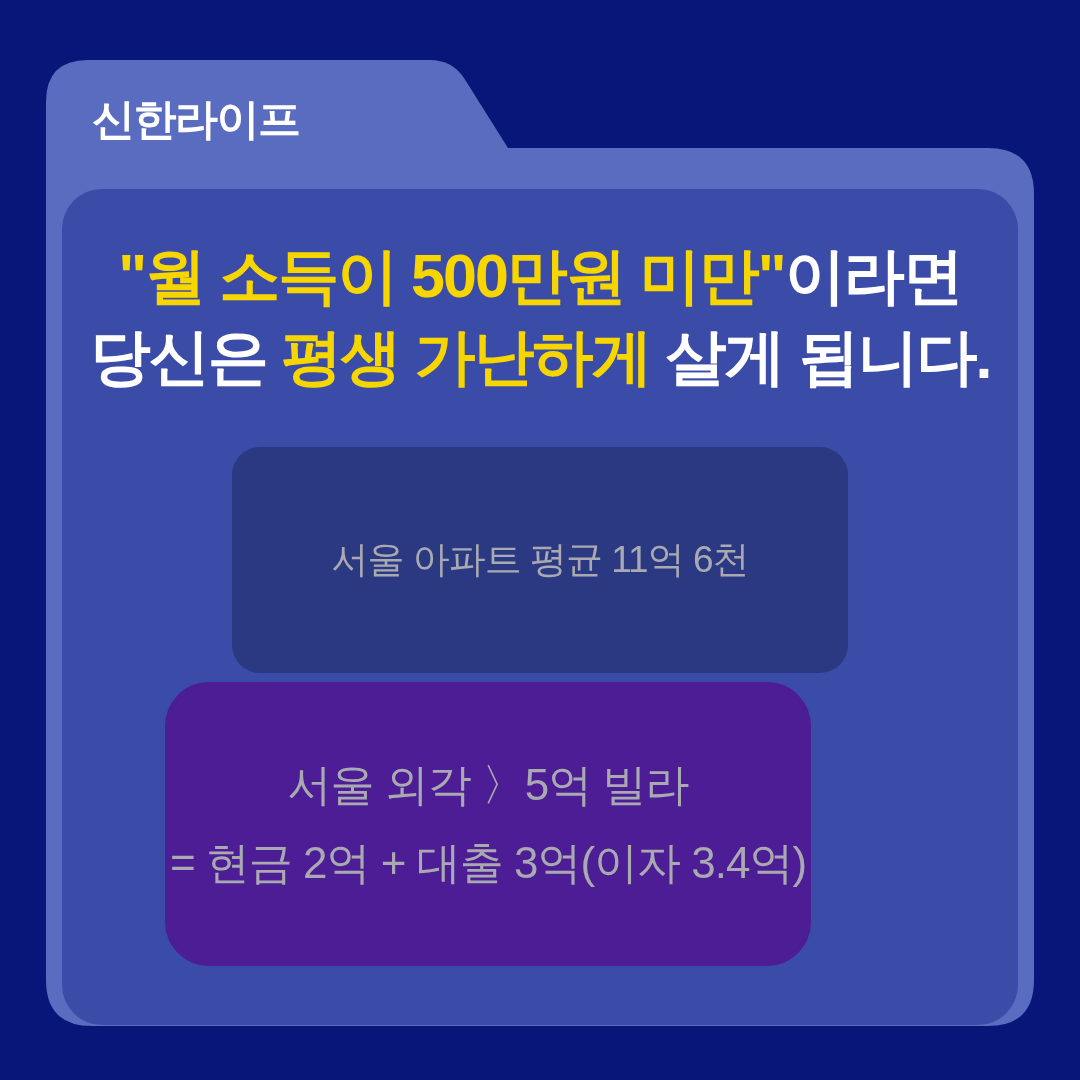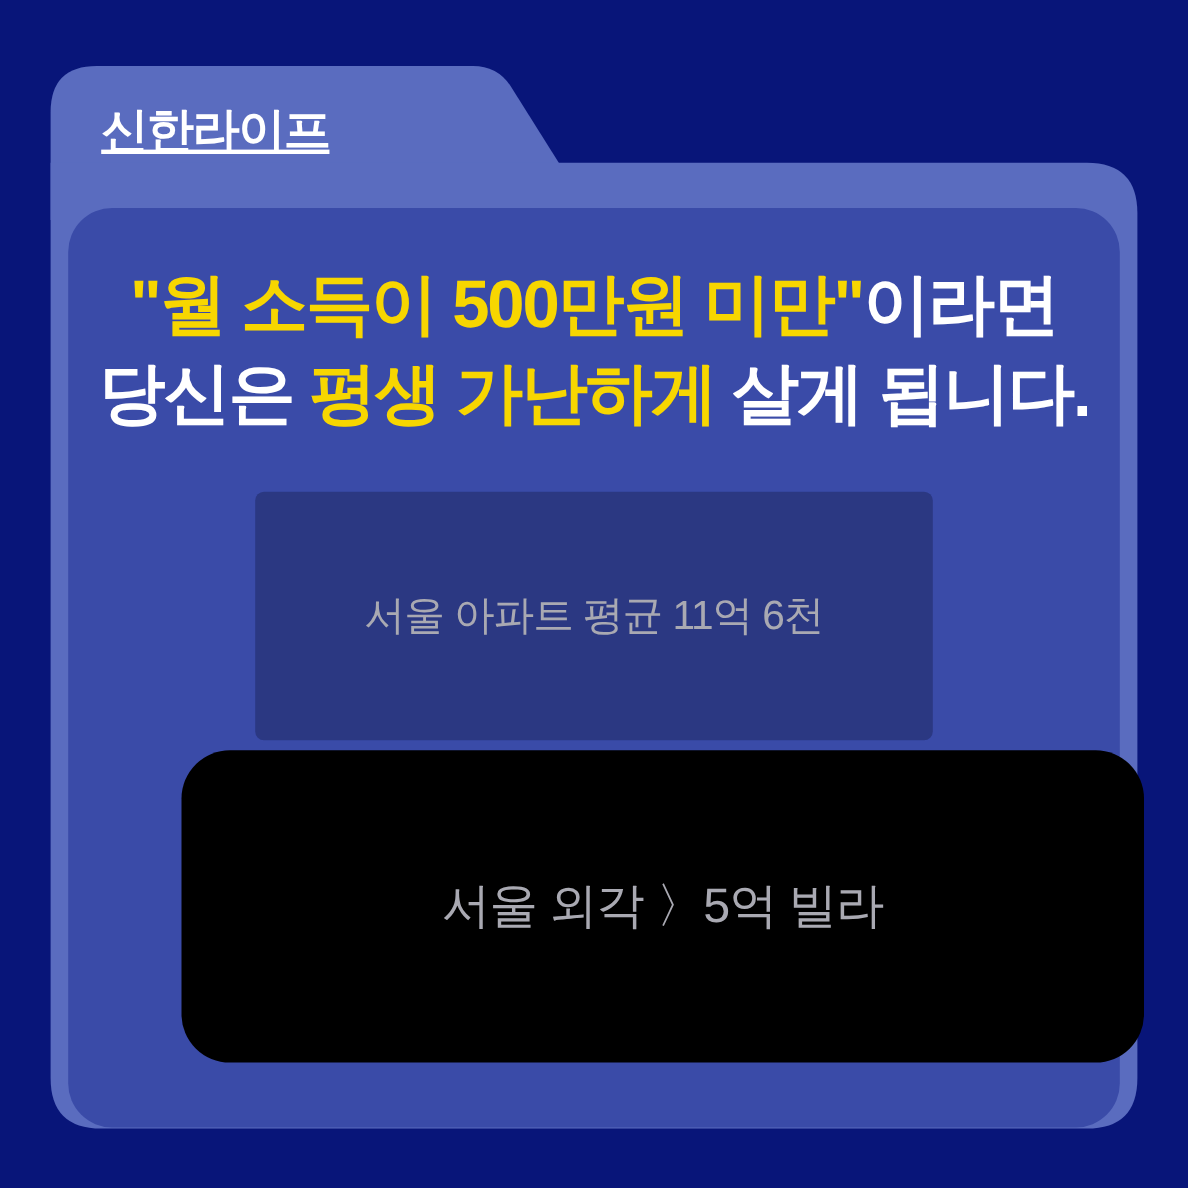--- a/index.html
+++ b/index.html
@@ -29,21 +29,20 @@
   #brand-logo {
     position: absolute;
     left: 92px;
     top: 98px;
     font-size: 43px;
     font-weight: bold;
     letter-spacing: -1.5px;
     color: #ffffff;
     line-height: 1;
     white-space: nowrap;
-    text-decoration: underline;
   }
 
   
   #headline {
     position: absolute;
     left: 62px;
     top: 236px;
     width: 956px;
     text-align: center;
     line-height: 1.32;
@@ -68,32 +67,32 @@
     white-space: nowrap;
   }
   .info-card .card-line { display: block; }
 
   #info-card-apartment {
     left: 232px;
     top: 447px;
     width: 616px;
     height: 226px;
     background: #2B3882;
-    border-radius: 8px;
+    border-radius: 28px;
     font-size: 37px;
     letter-spacing: -1px;
     line-height: 1.72;
   }
 
   #info-card-villa {
     left: 165px;
     top: 682px;
-    width: 875px;
+    width: 646px;
     height: 284px;
-    background: #000000;
+    background: #4c1d95;
     border-radius: 44px;
     font-size: 44px;
     letter-spacing: -1px;
     line-height: 1.78;
     z-index: 3;
   }
 </style>
 </head>
 <body>
 
@@ -128,13 +127,14 @@
   <span class="hl-line"><span class="accent">"월 소득이 500만원 미만"</span><span>이라면</span></span>
   <span class="hl-line"><span>당신은 </span><span class="accent">평생 가난하게</span><span> 살게 됩니다.</span></span>
 </div>
 
 <div class="info-card" id="info-card-apartment">
   <span class="card-line">서울 아파트  평균 11억 6천</span>
 </div>
 
 <div class="info-card" id="info-card-villa">
   <span class="card-line">서울 외각 〉5억 빌라</span>
+  <span class="card-line">= 현금 2억 + 대출 3억(이자 3.4억)</span>
 </div>
 
 </body></html>

